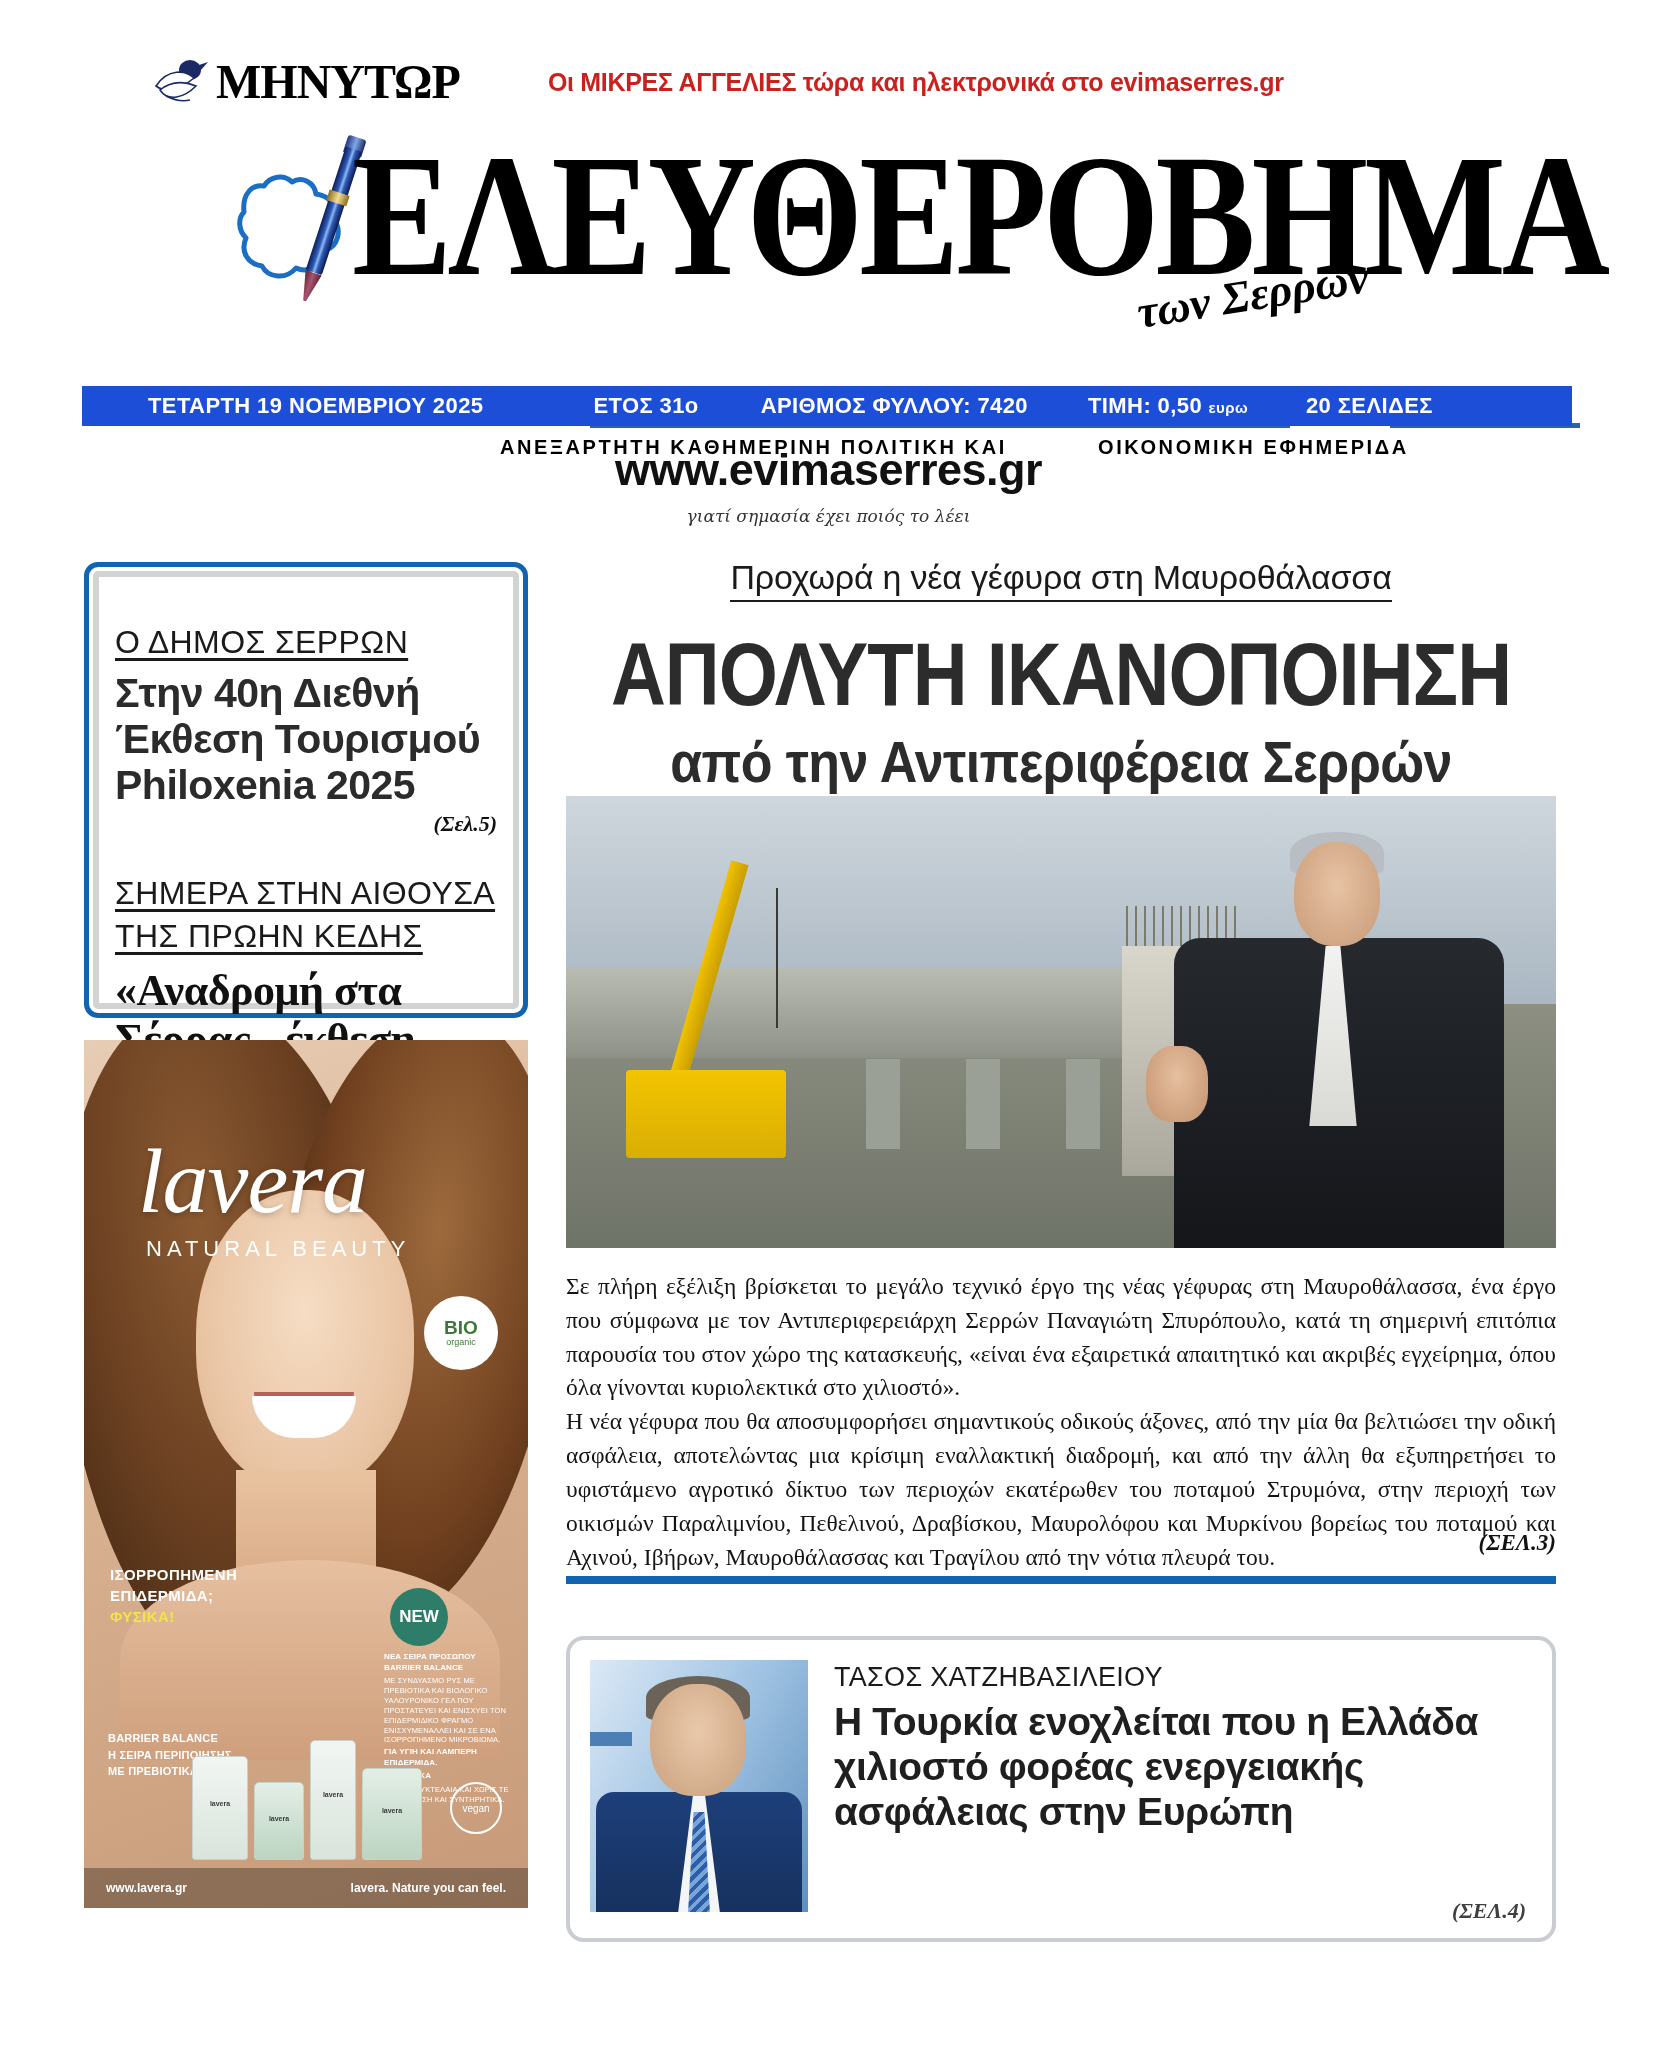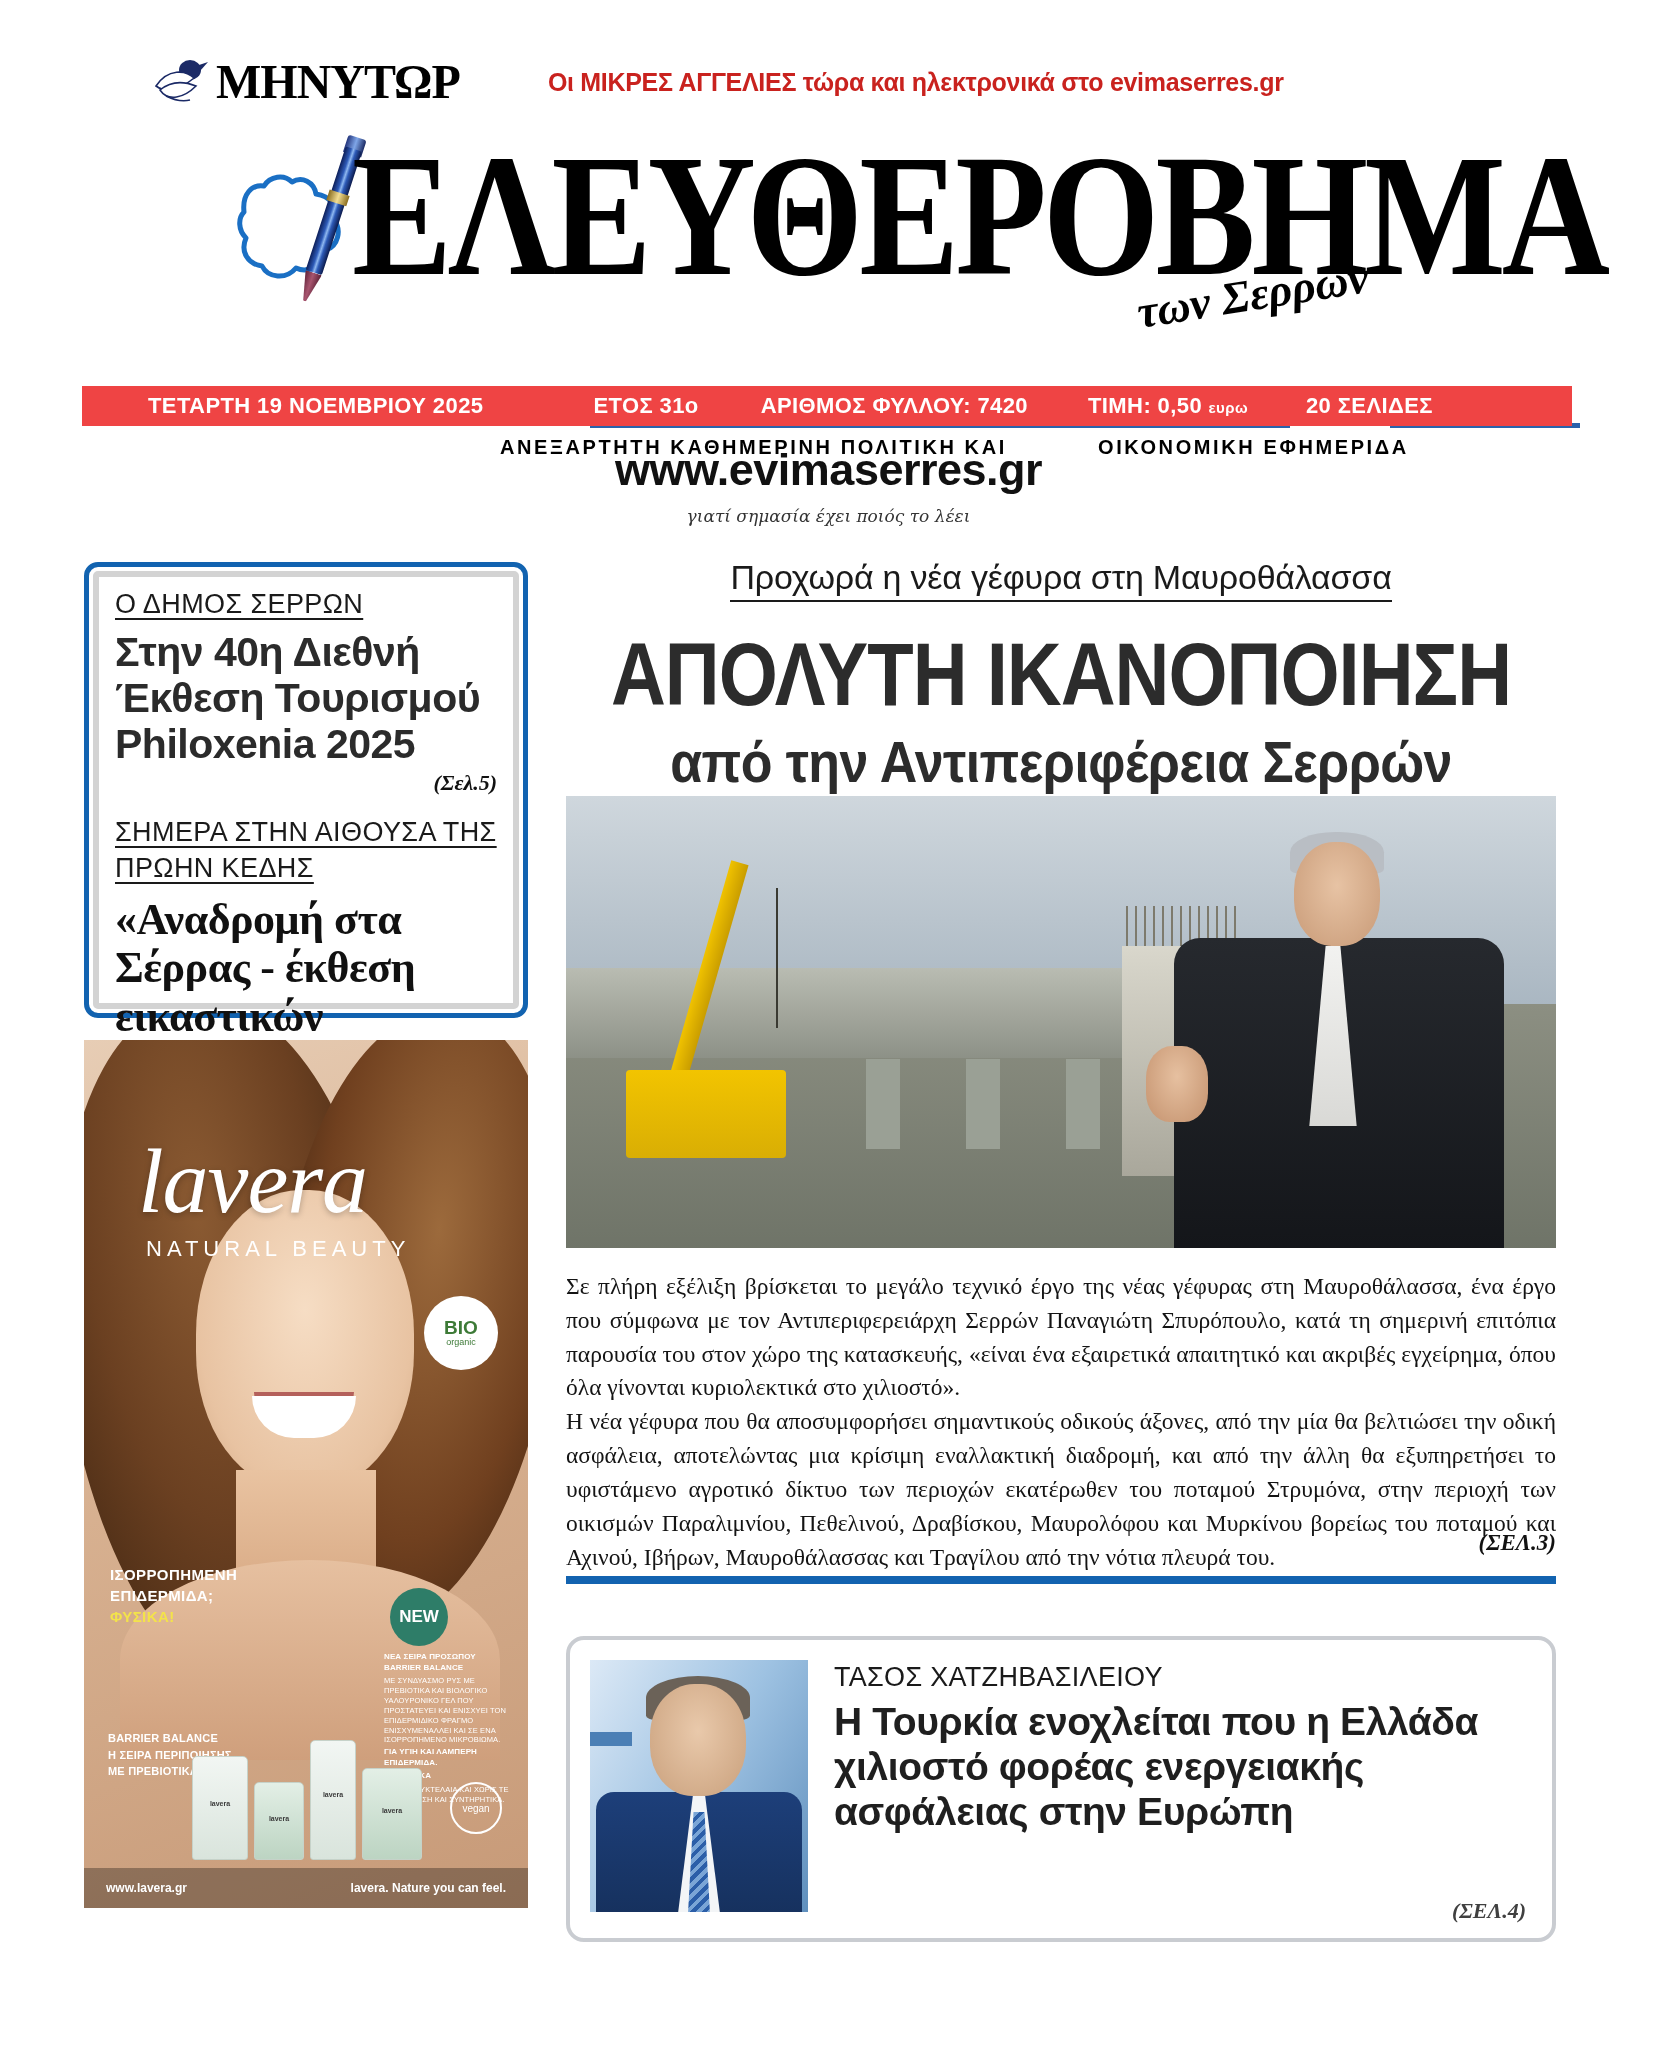--- a/index.html
+++ b/index.html
@@ -145,21 +145,21 @@
   .mh-rule-b {
     position: absolute; left: 1390px; top: 305px;
     width: 190px; height: 5px; background: #2a62ab;
   }
 
   
   .infobar {
     position: absolute;
     left: 82px; top: 386px;
     width: 1490px; height: 40px;
-    background: #ef4444;
+    background: #1d4ed8;
     color: #fff;
     display: flex;
     align-items: center;
     font-weight: bold;
     font-size: 22px;
     letter-spacing: 0.4px;
   }
   .infobar .seg { white-space: nowrap; }
   .ib-date    { margin-left: 66px; }
   .ib-year    { margin-left: 110px; }
@@ -189,27 +189,28 @@
     position: absolute;
     left: 84px; top: 562px;
     width: 444px; height: 456px;
     border: 5px solid #1263b0;
     border-radius: 14px;
     background: #ffffff;
     box-shadow: inset 0 0 0 4px #ffffff, inset 0 0 0 10px #d3d3d3;
     padding: 22px 26px 10px 26px;
   }
   .kicker {
-    font-size: 27px;
+    font-size: 32px;
     letter-spacing: 0.4px;
     color: #1a1a1a;
     text-decoration: underline;
     text-underline-offset: 5px;
     margin-bottom: 10px;
     white-space: nowrap;
+    margin-top: 35px;
   }
   .kicker.two { white-space: normal; line-height: 1.34; }
   .lead-head {
     font-weight: bold;
     font-size: 41px;
     line-height: 1.12;
     color: #2b2b2b;
     letter-spacing: -0.5px;
   }
   .lead-head.serif {

